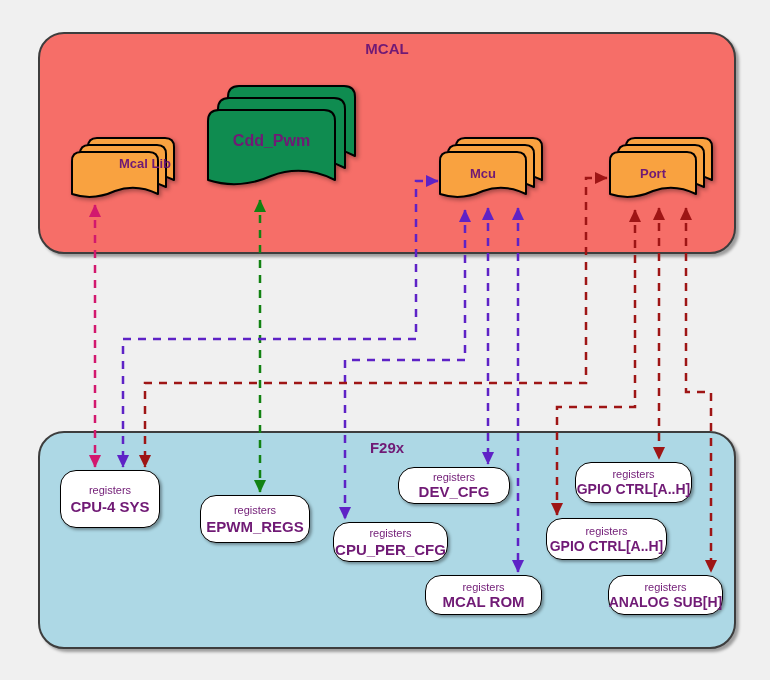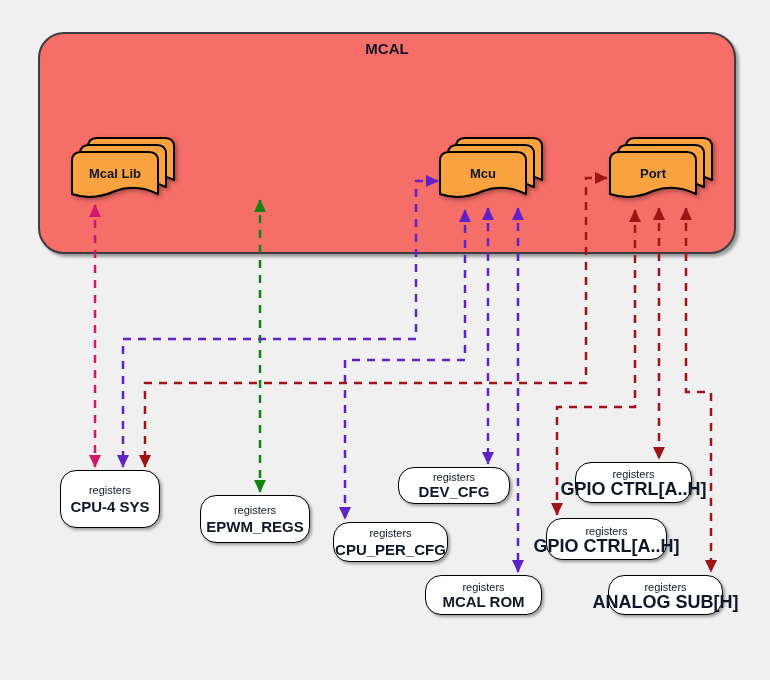--- a/index.html
+++ b/index.html
@@ -1,18 +1,18 @@
 <!DOCTYPE html>
 <html><head>
 <meta charset="utf-8">
 <style>
   html,body{margin:0;padding:0;background:#f0f0f0;}
   .canvas{
     position:relative;width:770px;height:680px;background:#f0f0f0;
-    font-family:"Liberation Sans",sans-serif;color:#0f172a;overflow:hidden;
+    font-family:"Liberation Sans",sans-serif;color:#701a75;overflow:hidden;
   }
   .container{
     position:absolute;border:2.5px solid #3d3d3d;border-radius:26px;
     box-shadow:3px 3px 3px rgba(0,0,0,.35);
   }
   #mcal{left:38px;top:32px;width:694px;height:218px;background:#F66E68;}
   #f29x{left:38px;top:431px;width:694px;height:214px;background:#ADD8E5;}
   .container-title{
     position:absolute;top:6px;left:0;right:0;text-align:center;
     font-weight:bold;font-size:15px;
@@ -27,43 +27,54 @@
   }
   .doclabel.big{font-size:16px;line-height:20px;}
   .regbox{
     position:absolute;background:#fff;border:1.4px solid #000;border-radius:16px;
     box-shadow:2px 2px 3px rgba(0,0,0,.35);
     display:flex;flex-direction:column;align-items:center;justify-content:center;gap:3px;
     box-sizing:border-box;
   }
   .reg-tag{font-size:11px;line-height:12px;}
   .reg-name{font-size:15px;font-weight:bold;line-height:16px;white-space:nowrap;}
-  .reg-name.tight{font-size:18px;}
+  .reg-name.tight{font-size:14px;}
   .arrows{position:absolute;left:0;top:0;pointer-events:none;}
   .arrows polyline{fill:none;stroke-width:2.5px;stroke-dasharray:8 7;}
 </style>
 </head>
 <body>
 
 <div class="canvas">
 
   <div id="mcal" class="container">
     <div class="container-title">MCAL</div>
   </div>
 
+  <div id="f29x" class="container">
+    <div class="container-title">F29x</div>
+  </div>
 
   <div class="docstack orange" style="left:70px;top:136px;">
     <svg width="108" height="72">
       <path transform="translate(18,2)" d="M0,42 L0,9 Q0,0 9,0 L77,0 Q86,0 86,9 L86,42 Q64,31 43,39 Q21,49 0,42 Z"></path>
       <path transform="translate(10,9)" d="M0,42 L0,9 Q0,0 9,0 L77,0 Q86,0 86,9 L86,42 Q64,31 43,39 Q21,49 0,42 Z"></path>
       <path transform="translate(2,16)" d="M0,42 L0,9 Q0,0 9,0 L77,0 Q86,0 86,9 L86,42 Q64,31 43,39 Q21,49 0,42 Z"></path>
     </svg>
-    <div class="doclabel" style="left:2px;top:30px;width:86px;">Mcal Lib</div>
+    <div class="doclabel" style="left:2px;top:20px;width:86px;padding-left:30px;">Mcal Lib</div>
   </div>
 
+  <div class="docstack green" style="left:206px;top:84px;">
+    <svg width="154" height="112">
+      <path transform="translate(22,2)" d="M0,70 L0,11 Q0,0 11,0 L116,0 Q127,0 127,11 L127,70 Q95,54 63,66 Q31,80 0,70 Z"></path>
+      <path transform="translate(12,14)" d="M0,70 L0,11 Q0,0 11,0 L116,0 Q127,0 127,11 L127,70 Q95,54 63,66 Q31,80 0,70 Z"></path>
+      <path transform="translate(2,26)" d="M0,70 L0,11 Q0,0 11,0 L116,0 Q127,0 127,11 L127,70 Q95,54 63,66 Q31,80 0,70 Z"></path>
+    </svg>
+    <div class="doclabel big" style="left:2px;top:47px;width:127px;">Cdd_Pwm</div>
+  </div>
 
   <div class="docstack orange" style="left:438px;top:136px;">
     <svg width="108" height="72">
       <path transform="translate(18,2)" d="M0,42 L0,9 Q0,0 9,0 L77,0 Q86,0 86,9 L86,42 Q64,31 43,39 Q21,49 0,42 Z"></path>
       <path transform="translate(10,9)" d="M0,42 L0,9 Q0,0 9,0 L77,0 Q86,0 86,9 L86,42 Q64,31 43,39 Q21,49 0,42 Z"></path>
       <path transform="translate(2,16)" d="M0,42 L0,9 Q0,0 9,0 L77,0 Q86,0 86,9 L86,42 Q64,31 43,39 Q21,49 0,42 Z"></path>
     </svg>
     <div class="doclabel" style="left:2px;top:30px;width:86px;">Mcu</div>
   </div>
 

